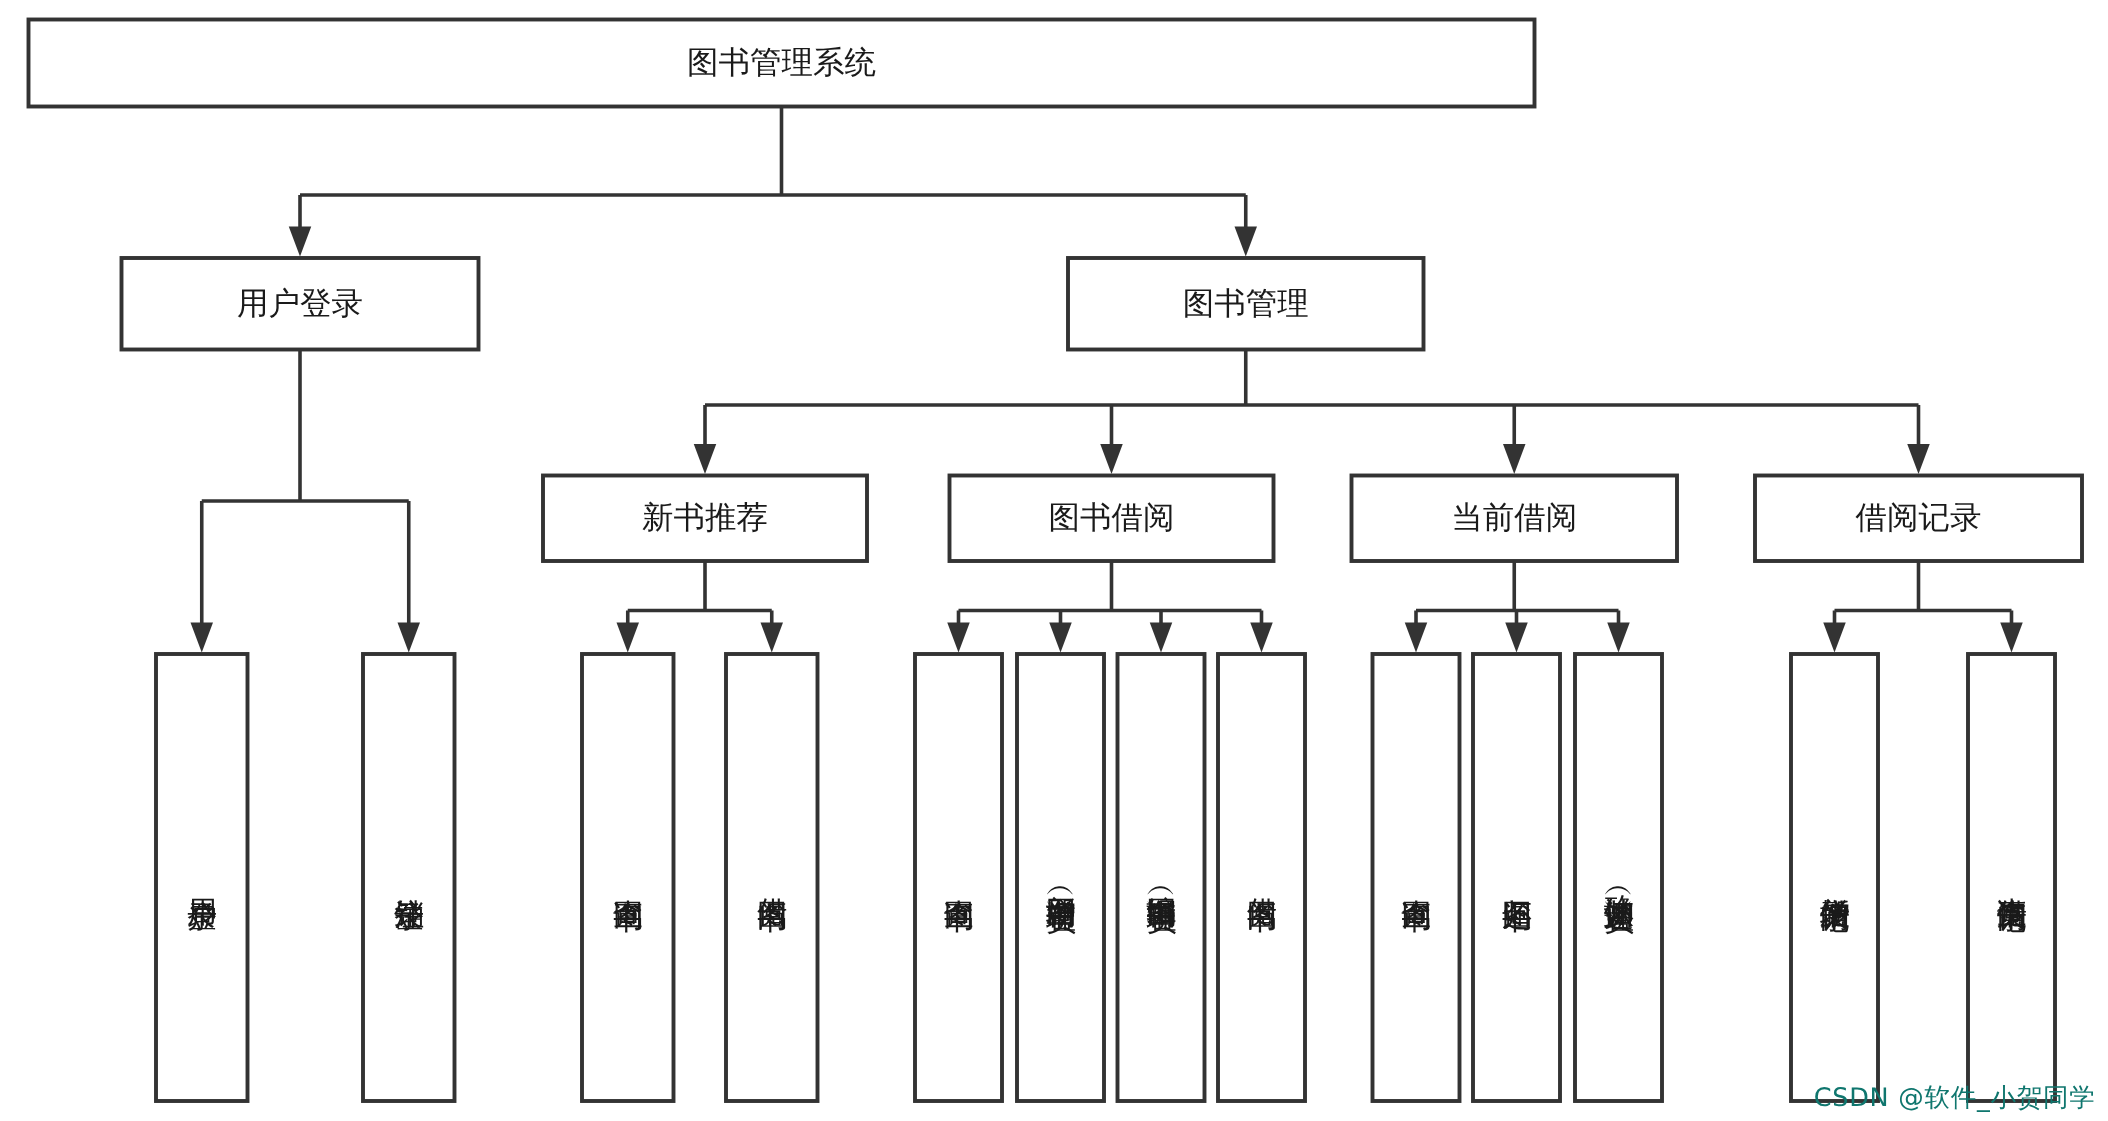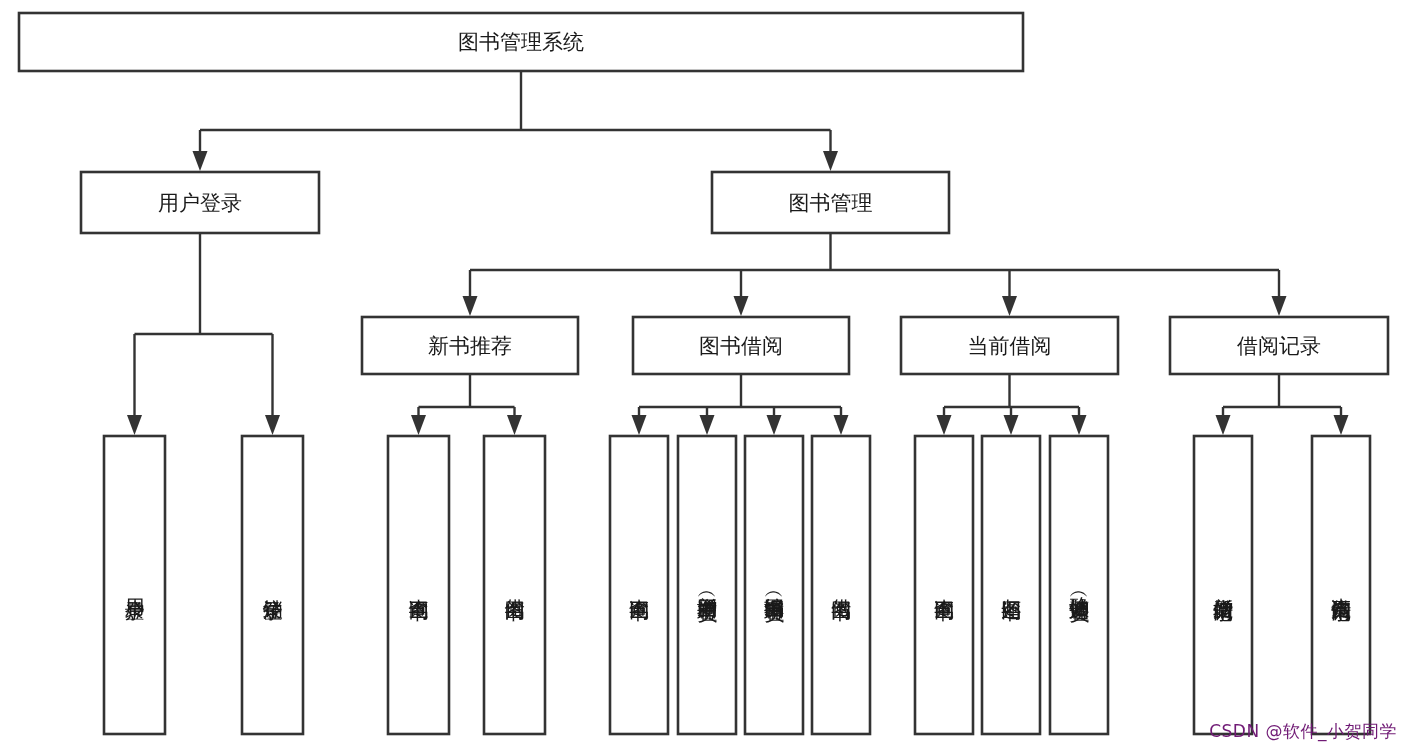--- a/index.html
+++ b/index.html
@@ -65,21 +65,21 @@
     letter-spacing: 1px;
     white-space: nowrap;
     pointer-events: none;
   }
   .watermark {
     position: absolute;
     right: 8px;
     bottom: 4px;
     font-family: "DejaVu Sans", "Liberation Sans", sans-serif;
     font-size: 17px;
-    color: #701a75;
+    color: #0f766e;
     letter-spacing: 0.5px;
     white-space: nowrap;
   }
 </style>
 </head>
 <body>
 
 <div id="diagram-root">
   <svg id="flow-svg" viewBox="0 0 1405 747">
     <g id="connectors-layer">

